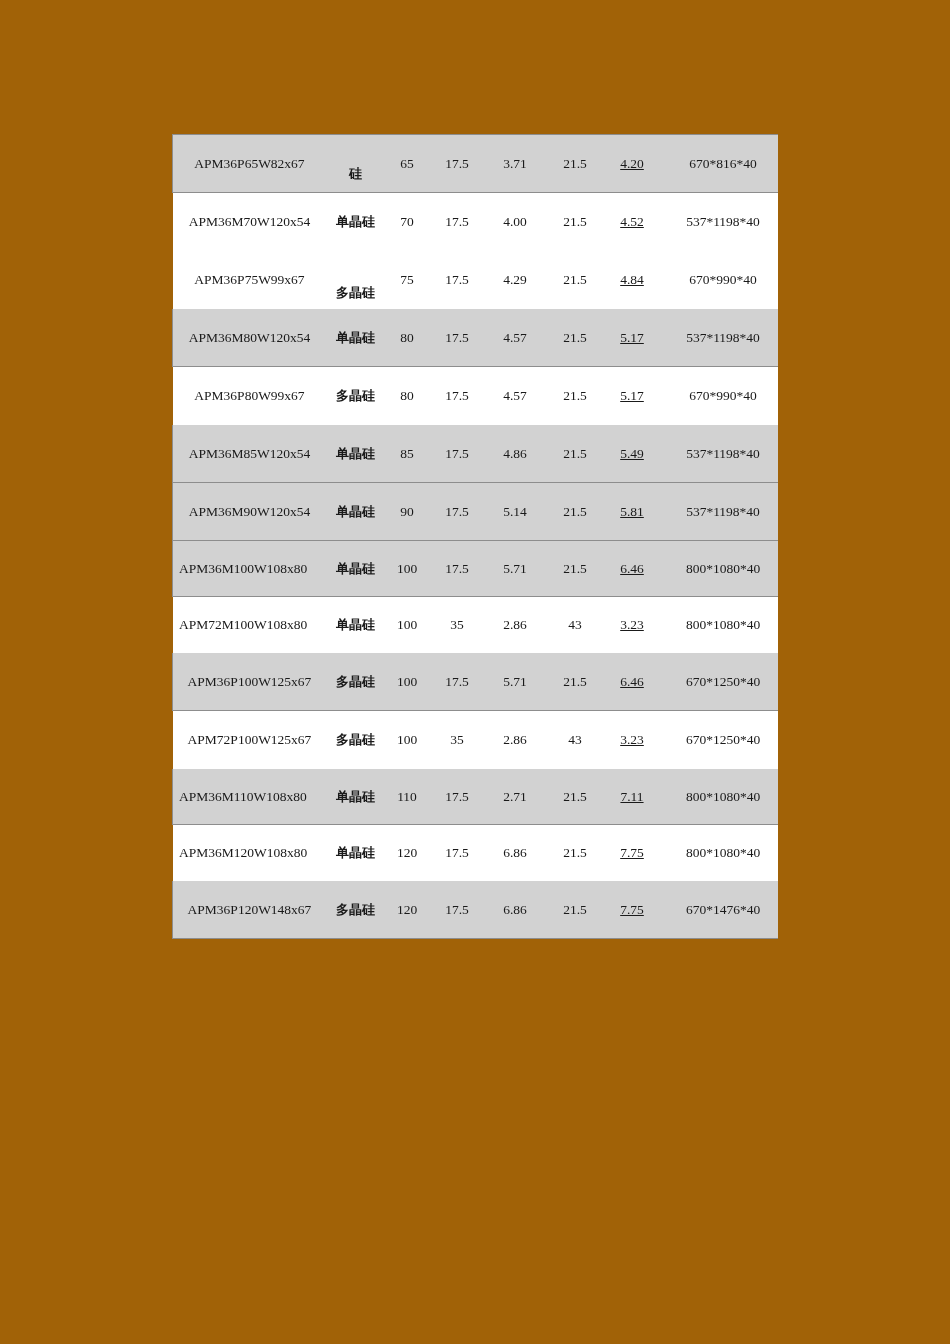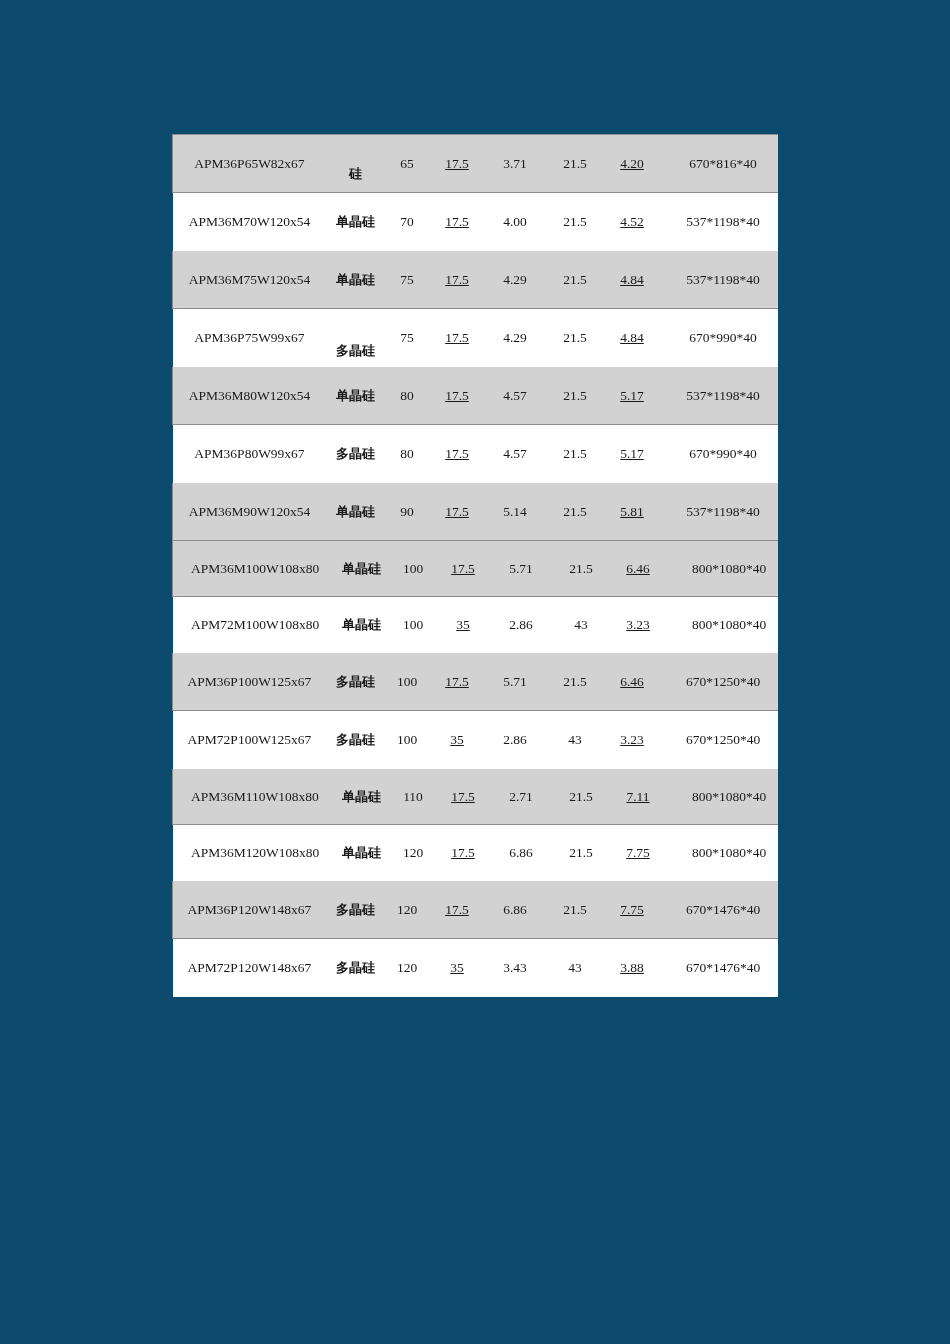--- a/index.html
+++ b/index.html
@@ -15,21 +15,21 @@
     overflow: hidden;
     position: relative;
   }
 
   .page {
     position: absolute;
     left: 0;
     top: 0;
     width: 950px;
     height: 1344px;
-    background: #0c4a6e;
+    background: #a16207;
   }
 
   
   .table-clip {
     position: absolute;
     left: 172px;
     top: 134px;
     width: 606px;
     height: 1036px;
     overflow: hidden;
@@ -67,41 +67,41 @@
   }
 
   tr.plain td {
     background: #ffffff;
   }
 
   
   .c-model    { width: 153px; }
   .c-material { width: 57px;  }
   .c-n1       { width: 44px;  }
-  .c-n2       { width: 54px; text-decoration: underline;  }
+  .c-n2       { width: 54px;  }
   .c-n3       { width: 60px;  }
   .c-n4       { width: 58px;  }
   .c-n5       { width: 54px; text-decoration: underline;  }
   .c-dim      { width: 126px; }
 
   .c-model .txt {
     display: block;
     padding: 0 4px;
     word-break: break-all;
   }
   .c-material .txt {
     display: block;
     font-family: "DejaVu Sans", "Liberation Sans", sans-serif;
     font-size: 13px;
     font-weight: 600;
     line-height: 1.38;
   }
 
   
-  tr.h-tall td  { height: 55px; padding-left: 12px; }
+  tr.h-tall td  { height: 55px; }
   tr.h-short td { height: 57px; }
 
   
   td.wrap-left .txt {
     text-align: left;
     padding-left: 6px;
   }
 
   
   .material-low {
@@ -141,34 +141,20 @@
             <td class="c-material">
               <span class="txt">单晶硅</span>
             </td>
             <td class="c-n1"><span class="txt">70</span></td>
             <td class="c-n2"><span class="txt">17.5</span></td>
             <td class="c-n3"><span class="txt">4.00</span></td>
             <td class="c-n4"><span class="txt">21.5</span></td>
             <td class="c-n5"><span class="txt">4.52</span></td>
             <td class="c-dim"><span class="txt">537*1198*40</span></td>
           </tr>
-          <tr class="shaded h-short">
-            <td class="c-model">
-              <span class="txt">APM36M75W120x54</span>
-            </td>
-            <td class="c-material">
-              <span class="txt">单晶硅</span>
-            </td>
-            <td class="c-n1"><span class="txt">75</span></td>
-            <td class="c-n2"><span class="txt">17.5</span></td>
-            <td class="c-n3"><span class="txt">4.29</span></td>
-            <td class="c-n4"><span class="txt">21.5</span></td>
-            <td class="c-n5"><span class="txt">4.84</span></td>
-            <td class="c-dim"><span class="txt">537*1198*40</span></td>
-          </tr>
           <tr class="plain h-short">
             <td class="c-model">
               <span class="txt">APM36P75W99x67</span>
             </td>
             <td class="c-material">
               <span class="txt material-lower">多晶硅</span>
             </td>
             <td class="c-n1"><span class="txt">75</span></td>
             <td class="c-n2"><span class="txt">17.5</span></td>
             <td class="c-n3"><span class="txt">4.29</span></td>
@@ -196,20 +182,34 @@
             </td>
             <td class="c-material">
               <span class="txt">多晶硅</span>
             </td>
             <td class="c-n1"><span class="txt">80</span></td>
             <td class="c-n2"><span class="txt">17.5</span></td>
             <td class="c-n3"><span class="txt">4.57</span></td>
             <td class="c-n4"><span class="txt">21.5</span></td>
             <td class="c-n5"><span class="txt">5.17</span></td>
             <td class="c-dim"><span class="txt">670*990*40</span></td>
+          </tr>
+          <tr class="shaded h-short">
+            <td class="c-model">
+              <span class="txt">APM36M85W120x54</span>
+            </td>
+            <td class="c-material">
+              <span class="txt">单晶硅</span>
+            </td>
+            <td class="c-n1"><span class="txt">85</span></td>
+            <td class="c-n2"><span class="txt">17.5</span></td>
+            <td class="c-n3"><span class="txt">4.86</span></td>
+            <td class="c-n4"><span class="txt">21.5</span></td>
+            <td class="c-n5"><span class="txt">5.49</span></td>
+            <td class="c-dim"><span class="txt">537*1198*40</span></td>
           </tr>
           <tr class="shaded h-short">
             <td class="c-model">
               <span class="txt">APM36M90W120x54</span>
             </td>
             <td class="c-material">
               <span class="txt">单晶硅</span>
             </td>
             <td class="c-n1"><span class="txt">90</span></td>
             <td class="c-n2"><span class="txt">17.5</span></td>
@@ -309,30 +309,16 @@
             <td class="c-material">
               <span class="txt">多晶硅</span>
             </td>
             <td class="c-n1"><span class="txt">120</span></td>
             <td class="c-n2"><span class="txt">17.5</span></td>
             <td class="c-n3"><span class="txt">6.86</span></td>
             <td class="c-n4"><span class="txt">21.5</span></td>
             <td class="c-n5"><span class="txt">7.75</span></td>
             <td class="c-dim"><span class="txt">670*1476*40</span></td>
           </tr>
-          <tr class="plain h-short">
-            <td class="c-model">
-              <span class="txt">APM72P120W148x67</span>
-            </td>
-            <td class="c-material">
-              <span class="txt">多晶硅</span>
-            </td>
-            <td class="c-n1"><span class="txt">120</span></td>
-            <td class="c-n2"><span class="txt">35</span></td>
-            <td class="c-n3"><span class="txt">3.43</span></td>
-            <td class="c-n4"><span class="txt">43</span></td>
-            <td class="c-n5"><span class="txt">3.88</span></td>
-            <td class="c-dim"><span class="txt">670*1476*40</span></td>
-          </tr>
         </tbody>
     </table>
   </div>
 </div>
 
 </body></html>

